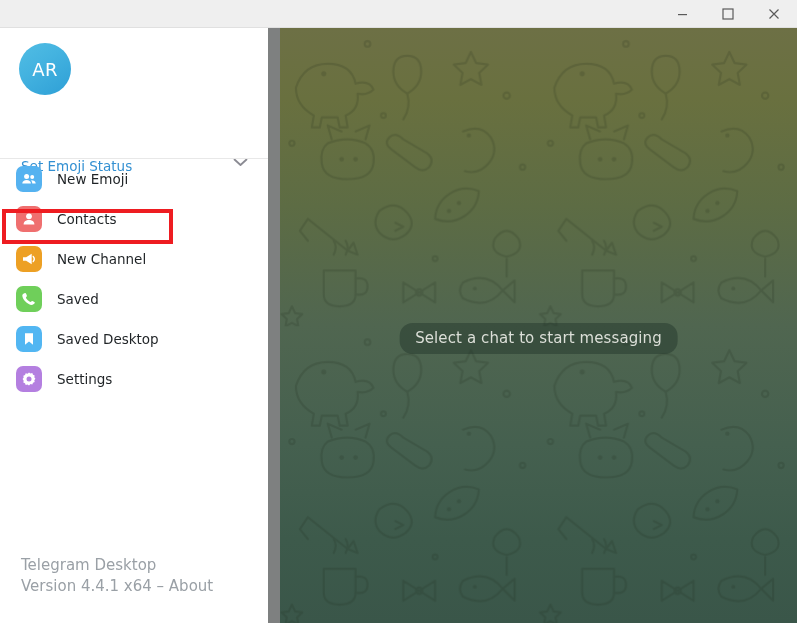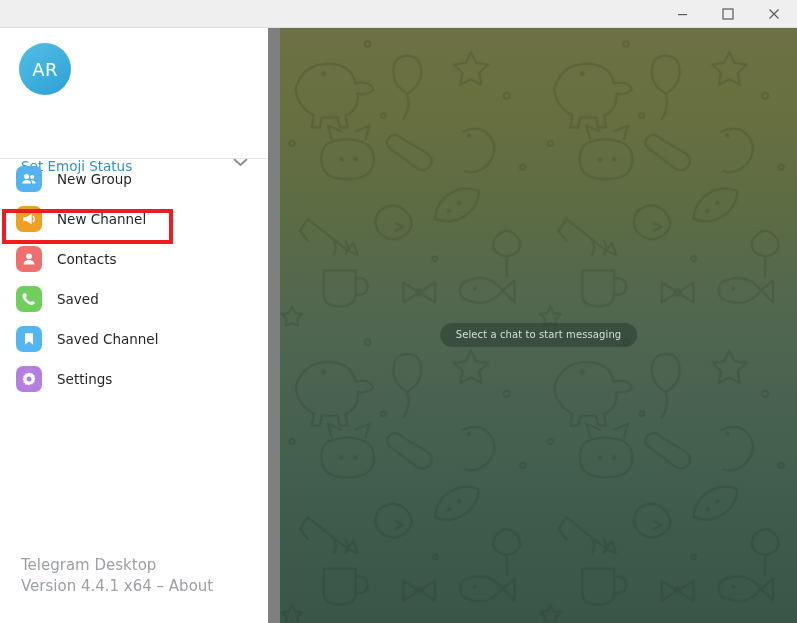--- a/index.html
+++ b/index.html
@@ -65,21 +65,21 @@
     inset: 0;
     opacity: 0.16;
   }
   .chat-placeholder {
     position: absolute;
     top: 295px;
     left: 50%;
     transform: translateX(-50%);
     background: rgba(29, 48, 38, 0.42);
     color: #dcdfd8;
-    font-size: 10px;
+    font-size: 15px;
     padding: 6px 16px 7px 16px;
     border-radius: 13px;
     white-space: nowrap;
     letter-spacing: 0.1px;
   }
 
   
   .side-strip {
     position: absolute;
     top: 28px;
@@ -323,59 +323,59 @@
 
       <div class="menu-item">
         <span class="menu-icon" style="background:#55b2f0">
           <svg width="16" height="16" viewBox="0 0 16 16" fill="#ffffff">
             <circle cx="5.6" cy="5.4" r="2.5"></circle>
             <circle cx="11.2" cy="5.9" r="2"></circle>
             <path d="M1.3 12.6c0-2.4 1.9-3.6 4.3-3.6s4.3 1.2 4.3 3.6z"></path>
             <path d="M10.4 9.2c2.2 0 4.3.9 4.3 3.4h-3.4c0-1.3-.4-2.4-1.1-3.2z"></path>
           </svg>
         </span>
-        <span class="menu-label">New Group</span>
+        <span class="menu-label">New Emoji</span>
+      </div>
+
+      <div class="menu-item">
+        <span class="menu-icon" style="background:#ef6f6f">
+          <svg width="16" height="16" viewBox="0 0 16 16" fill="#ffffff">
+            <circle cx="8" cy="5.3" r="2.9"></circle>
+            <path d="M2.6 13.4c0-2.9 2.4-4.4 5.4-4.4s5.4 1.5 5.4 4.4z"></path>
+          </svg>
+        </span>
+        <span class="menu-label">Contacts</span>
       </div>
 
       <div class="menu-item">
         <span class="menu-icon" style="background:#eda024">
           <svg width="16" height="16" viewBox="0 0 16 16" fill="#ffffff">
             <path d="M2 6.2h3.1l5.6-3.4v10.4L5.1 9.8H2z"></path>
             <path d="M12.2 5.4a4 4 0 010 5.2" fill="none" stroke="#ffffff" stroke-width="1.4" stroke-linecap="round"></path>
           </svg>
         </span>
         <span class="menu-label">New Channel</span>
       </div>
 
       <div class="menu-item">
-        <span class="menu-icon" style="background:#ef6f6f">
-          <svg width="16" height="16" viewBox="0 0 16 16" fill="#ffffff">
-            <circle cx="8" cy="5.3" r="2.9"></circle>
-            <path d="M2.6 13.4c0-2.9 2.4-4.4 5.4-4.4s5.4 1.5 5.4 4.4z"></path>
-          </svg>
-        </span>
-        <span class="menu-label">Contacts</span>
-      </div>
-
-      <div class="menu-item">
         <span class="menu-icon" style="background:#6fcf5a">
           <svg width="16" height="16" viewBox="0 0 16 16" fill="#ffffff">
             <path d="M4.2 2.1c.7 0 1.5 2 1.7 2.6.2.7-.9 1.3-1 1.8-.1.5 1 2 1.9 2.8.9.8 2.2 1.7 2.7 1.6.5-.1 1.1-1.2 1.8-1 .7.2 2.6 1 2.6 1.7 0 .8-1.7 2.3-2.9 2.3-2.5 0-5-1.9-6.6-3.5C2.8 8.8 1.3 6.5 1.3 4.4c0-1.2 2-2.3 2.9-2.3z"></path>
           </svg>
         </span>
         <span class="menu-label">Saved</span>
       </div>
 
       <div class="menu-item">
         <span class="menu-icon" style="background:#52b6f2">
           <svg width="16" height="16" viewBox="0 0 16 16" fill="#ffffff">
             <path d="M4 2.2h8v11.6L8 10.6l-4 3.2z"></path>
           </svg>
         </span>
-        <span class="menu-label">Saved Channel</span>
+        <span class="menu-label">Saved Desktop</span>
       </div>
 
       <div class="menu-item">
         <span class="menu-icon" style="background:#b47fe0">
           <svg width="16" height="16" viewBox="0 0 16 16" fill="#ffffff">
             <path d="M8 1.4l1.5 1.1 1.8-.4.7 1.7 1.7.7-.4 1.8 1.1 1.5-1.1 1.5.4 1.8-1.7.7-.7 1.7-1.8-.4L8 14.6l-1.5-1.1-1.8.4-.7-1.7-1.7-.7.4-1.8L1.6 8l1.1-1.5-.4-1.8 1.7-.7.7-1.7 1.8.4z"></path>
             <circle cx="8" cy="8" r="2.5" fill="#b47fe0"></circle>
           </svg>
         </span>
         <span class="menu-label">Settings</span>

